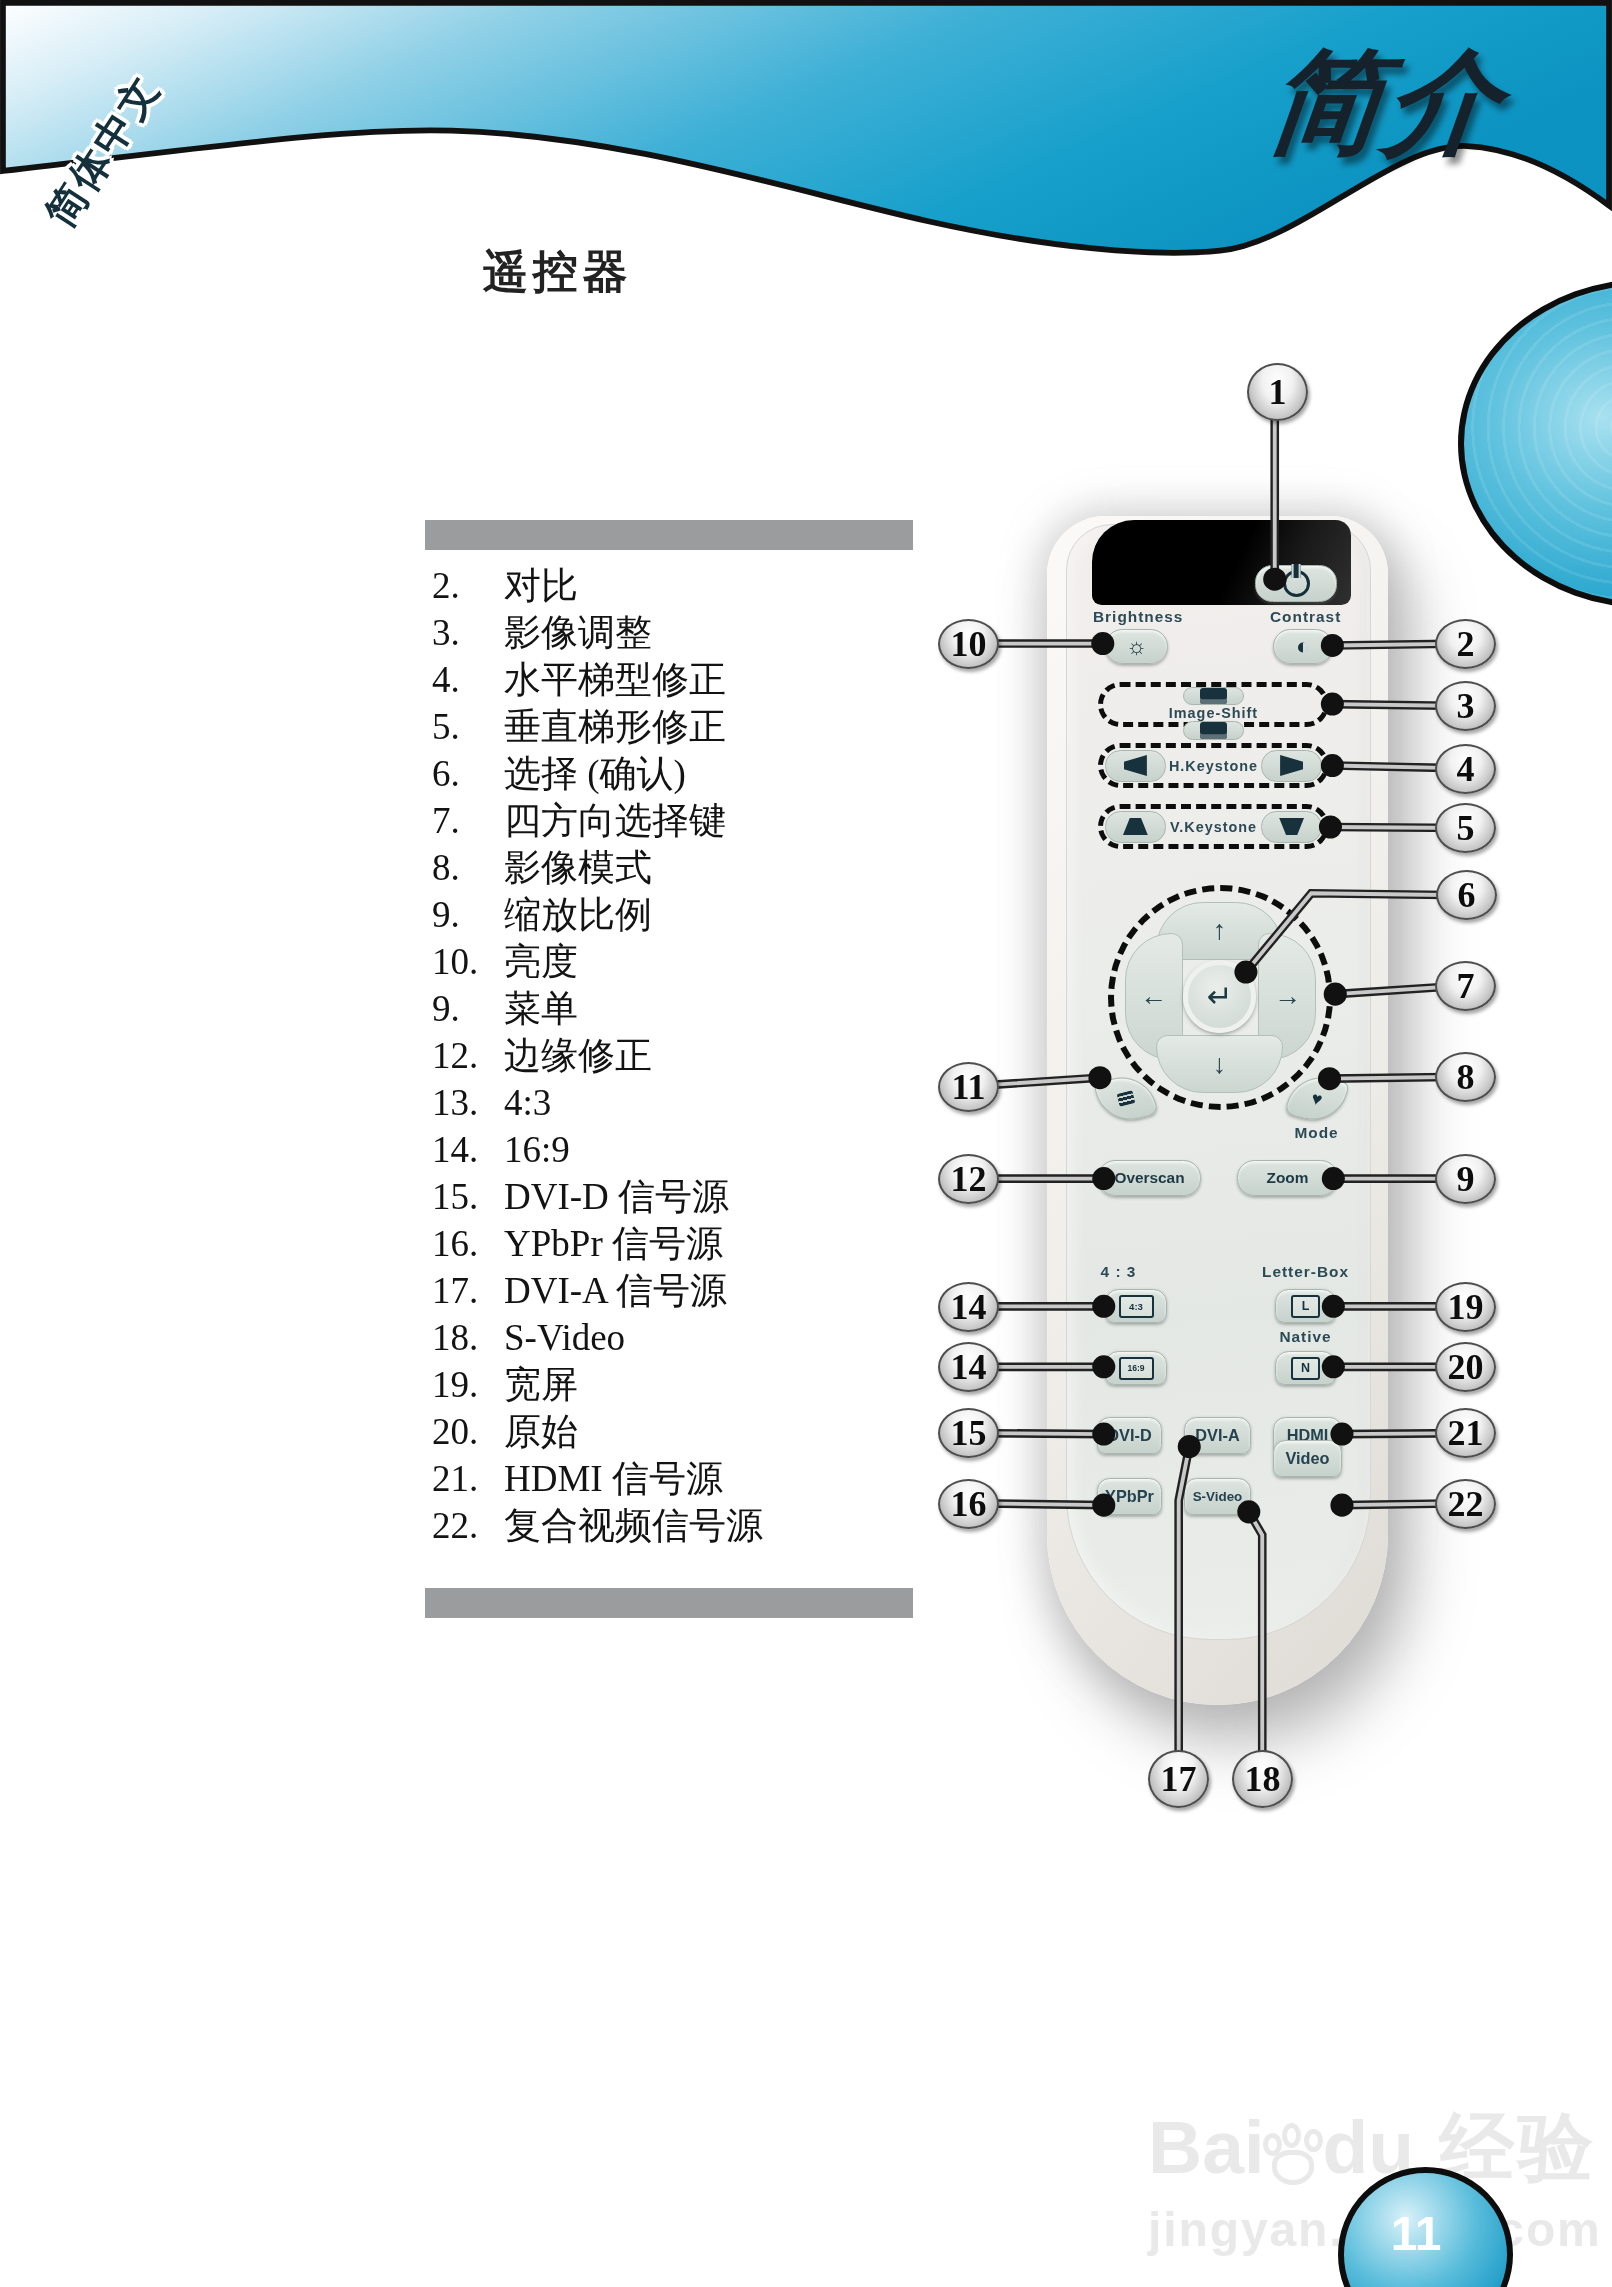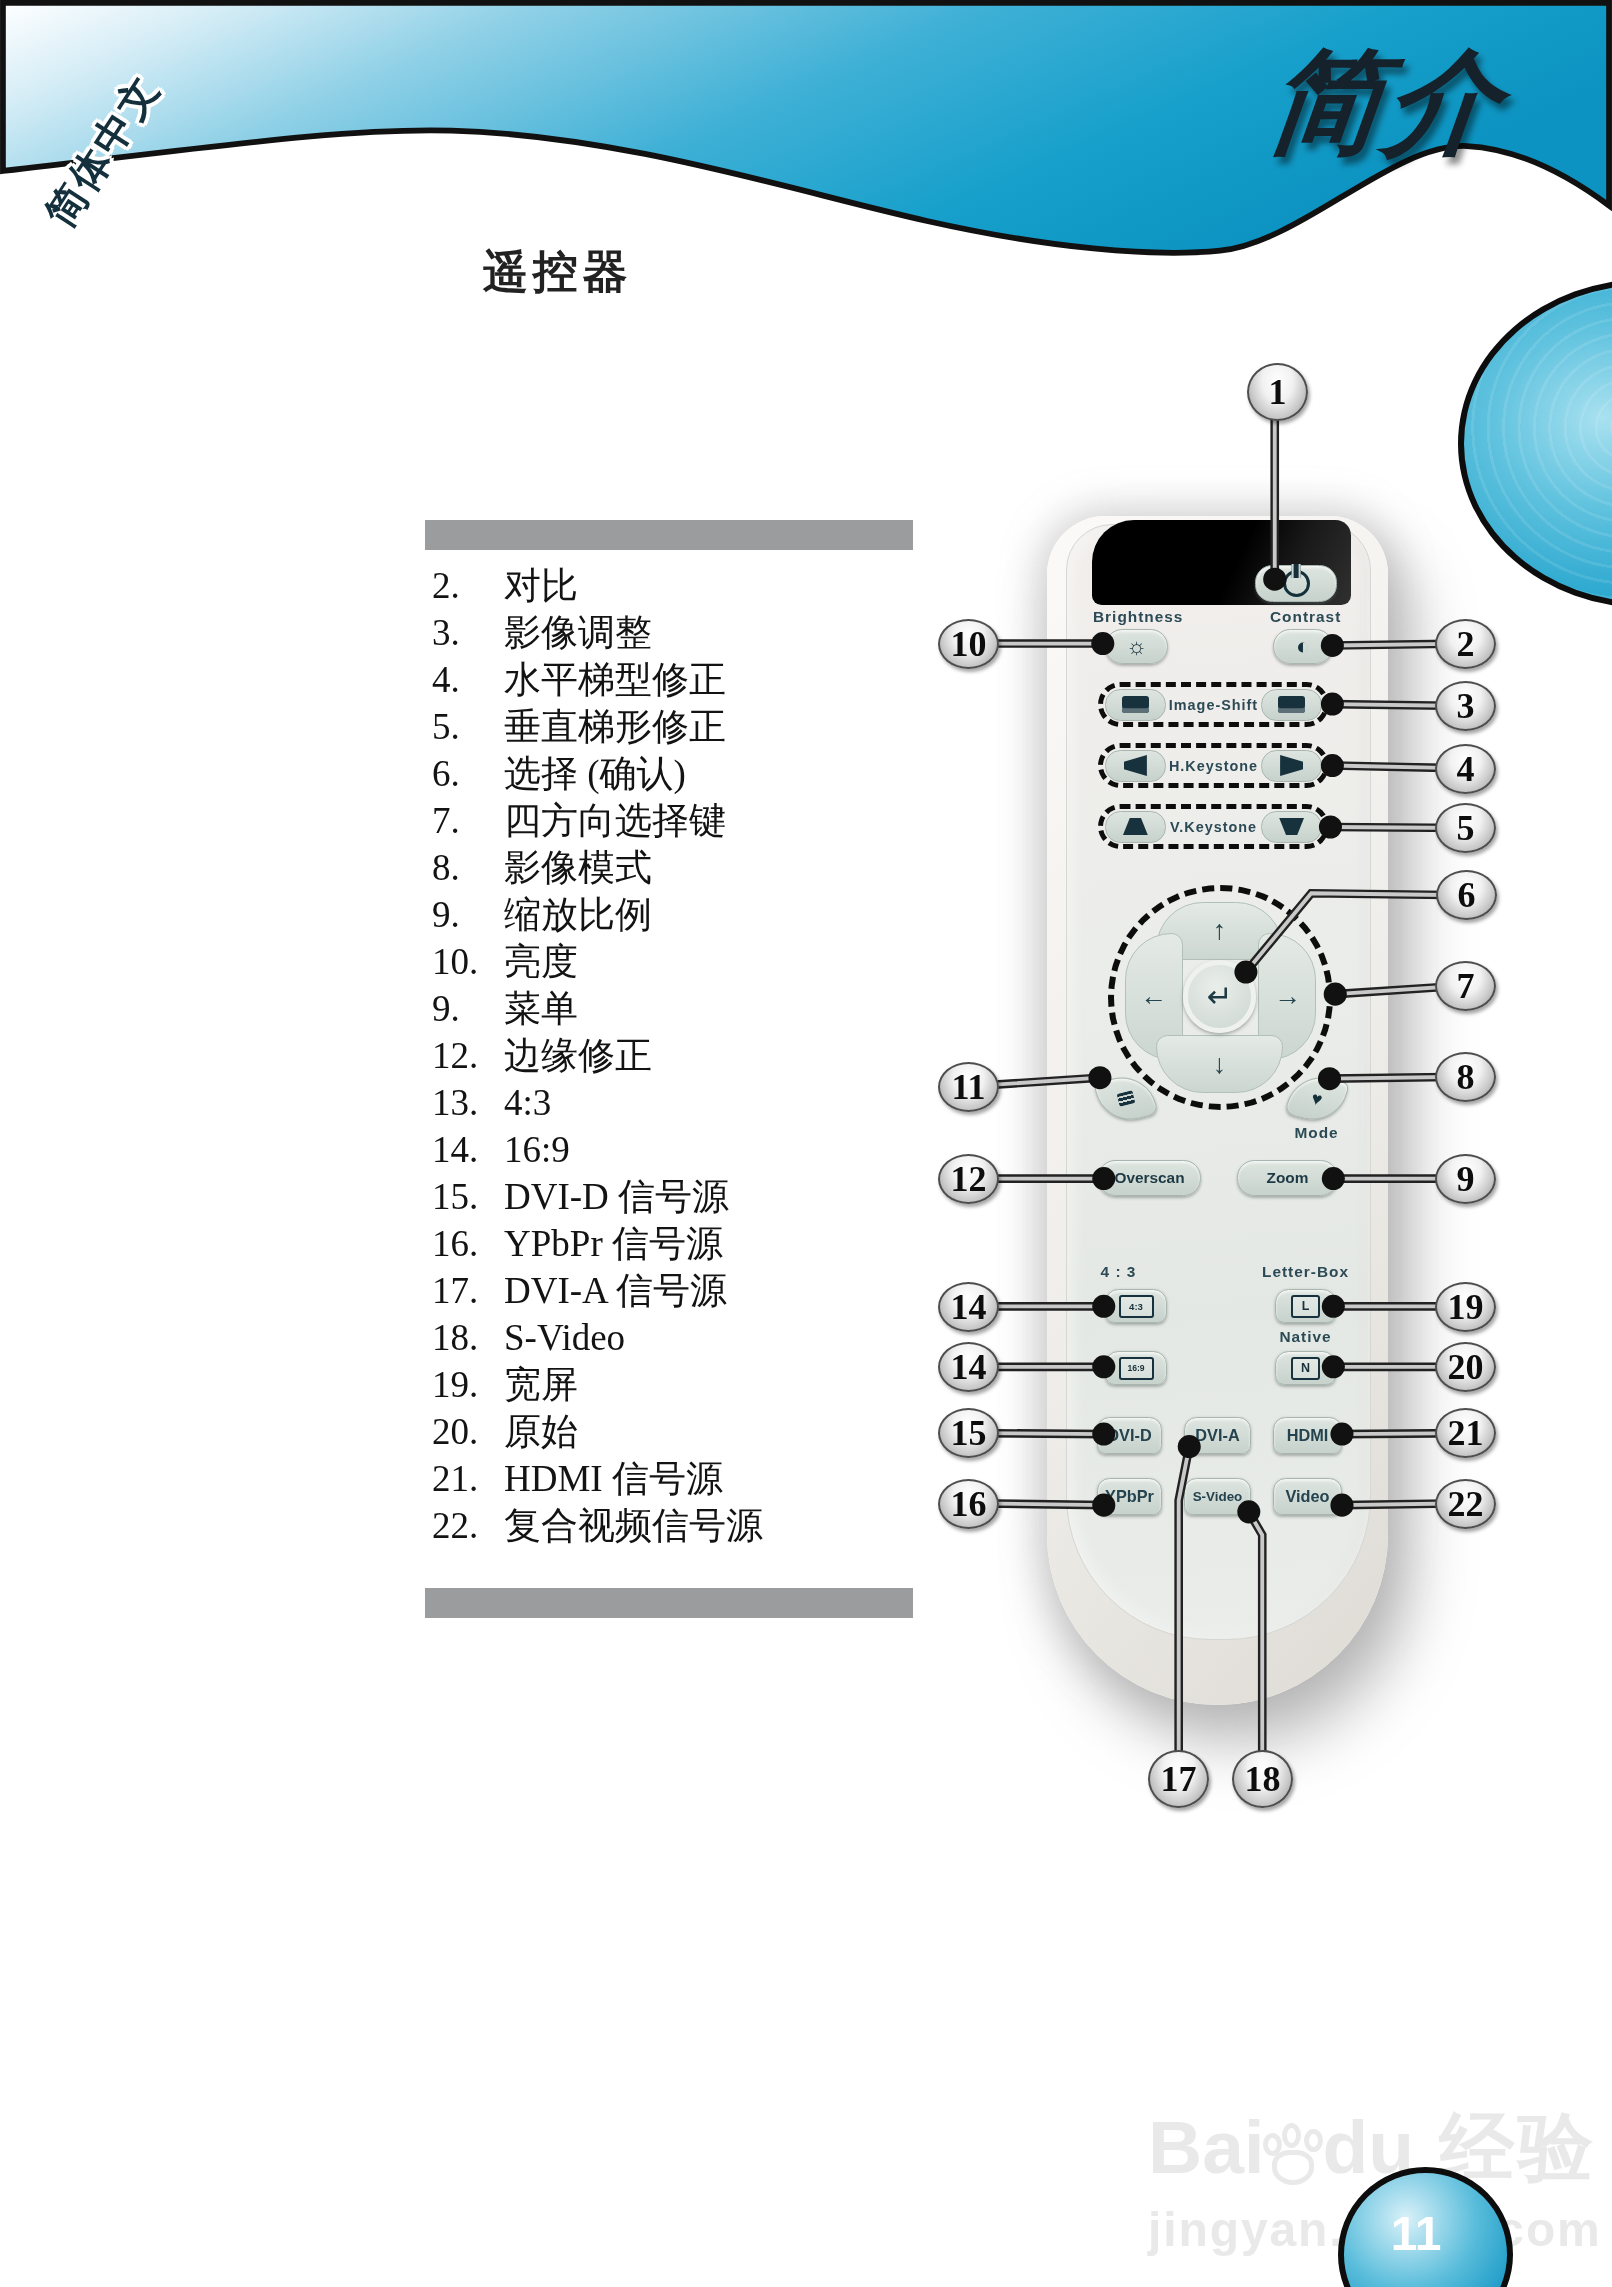--- a/index.html
+++ b/index.html
@@ -186,21 +186,21 @@
     <div class="rlabel" style="left:46px;top:92px;width:91px;">Brightness</div>
     <div class="rlabel" style="left:223px;top:92px;width:77px;">Contrast</div>
 
     <div class="rbtn pill" style="left:58px;top:113px;width:63px;height:35px;">
       <span class="sun">☼</span>
     </div>
     <div class="rbtn pill" style="left:226px;top:113px;width:60px;height:35px;">
       <span class="half">◐</span>
     </div>
 
-    <div class="dashed-group" style="top:166px;">
+    <div class="dashed-group" style="top:166px;flex-direction:column;">
       <div class="gbtn">
         <span class="monitor"></span>
         </div>
       <span class="glabel">Image-Shift</span>
       <div class="gbtn">
         <span class="monitor"></span>
         </div>
     </div>
 
     <div class="dashed-group" style="top:227px;">
@@ -269,21 +269,21 @@
       </div>
     <div class="rbtn" style="left:228px;top:835px;width:61px;height:34px;border-radius:13.4px 13.4px 9.6px 9.6px;">
       <span class="boxicon" style="width:25px;height:19px;font-size:12.5px;">N</span>
       </div>
 
     <div class="rbtn srcbtn" style="left:50px;top:901px;width:65px;height:37px;">DVI-D</div>
     <div class="rbtn srcbtn" style="left:137px;top:901px;width:67px;height:37px;">DVI-A</div>
     <div class="rbtn srcbtn" style="left:226px;top:901px;width:69px;height:37px;">HDMI</div>
     <div class="rbtn srcbtn" style="left:50px;top:962px;width:65px;height:37px;">YPbPr</div>
     <div class="rbtn srcbtn" style="left:137px;top:962px;width:67px;height:37px;font-size:13.4px;">S-Video</div>
-    <div class="rbtn srcbtn" style="left:226px;top:962px;width:69px;height:37px;">Video</div>
+    <div class="rbtn srcbtn" style="left:226px;top:924px;width:69px;height:37px;">Video</div>
   </div>
 
   <svg class="overlay" width="1612" height="2287" viewBox="0 0 1678 2381">
     <g fill="none" stroke-linecap="round">
       <g stroke="#222" stroke-width="9">
         <path d="M1327,430 V603"></path>
           <path d="M1387,672 L1526,670"></path>
           <path d="M1387,733 L1526,735"></path>
         <path d="M1387,797 L1526,800"></path>
           <path d="M1385,861 L1526,862"></path>

